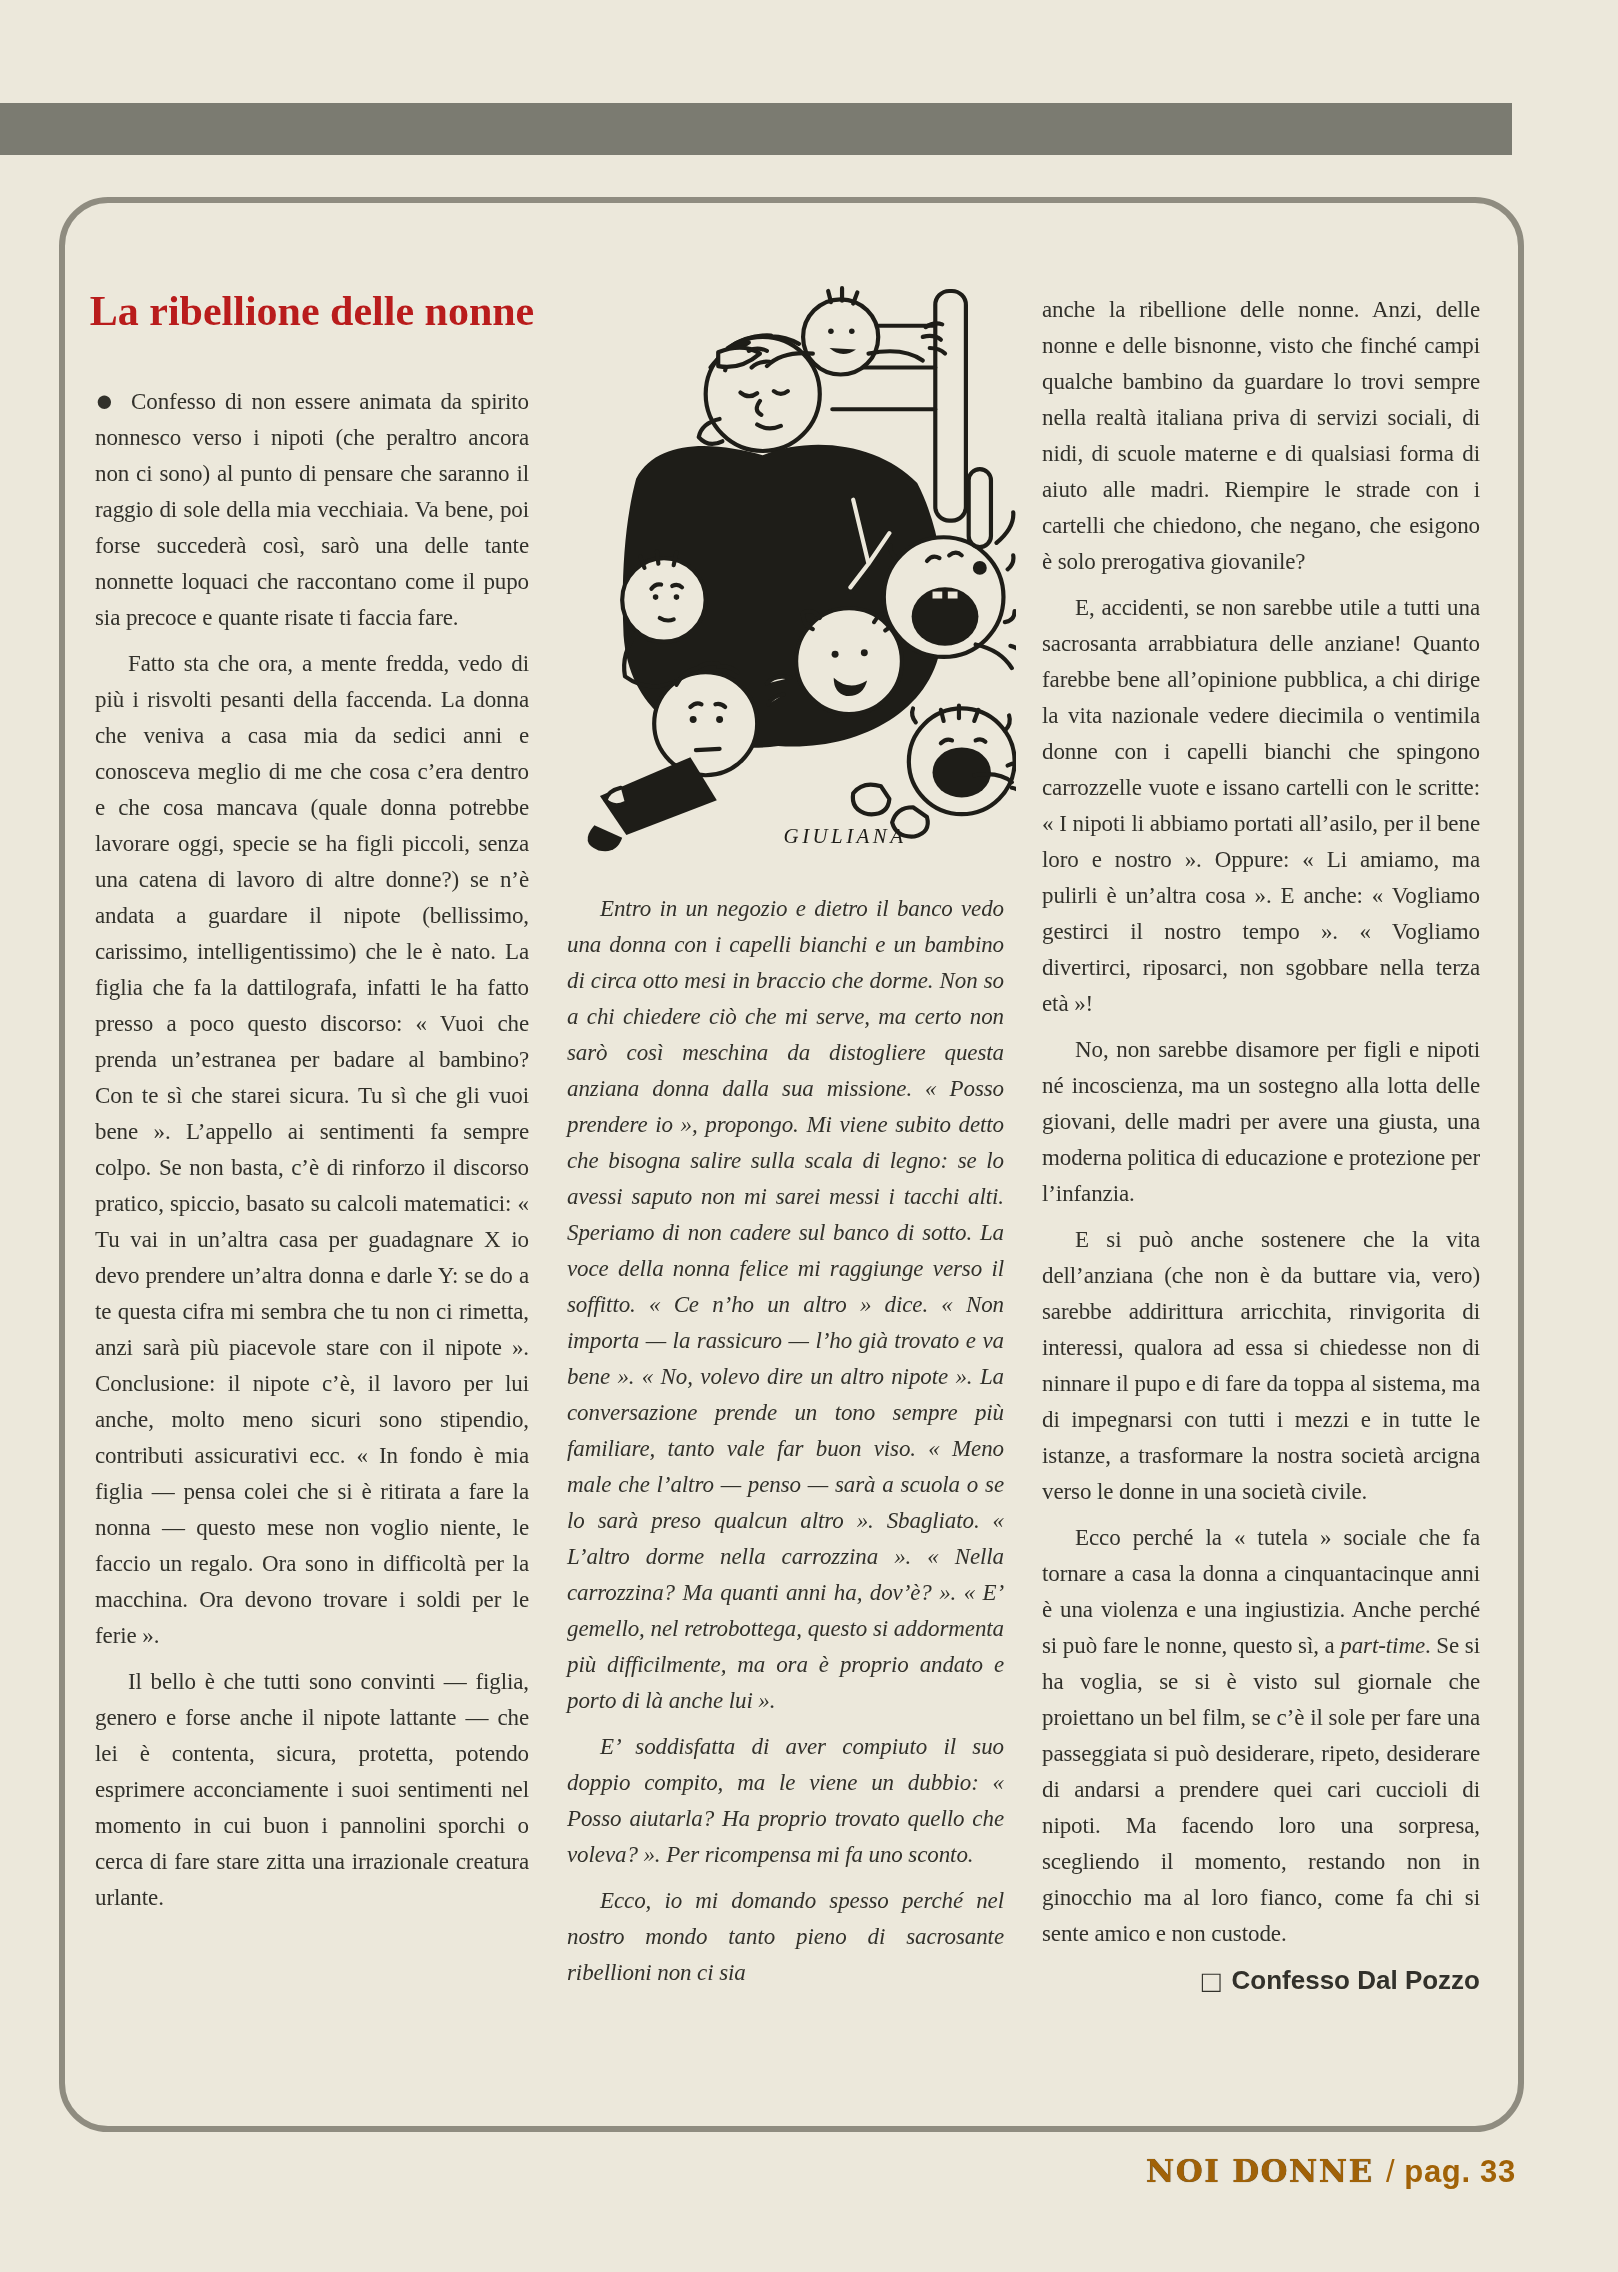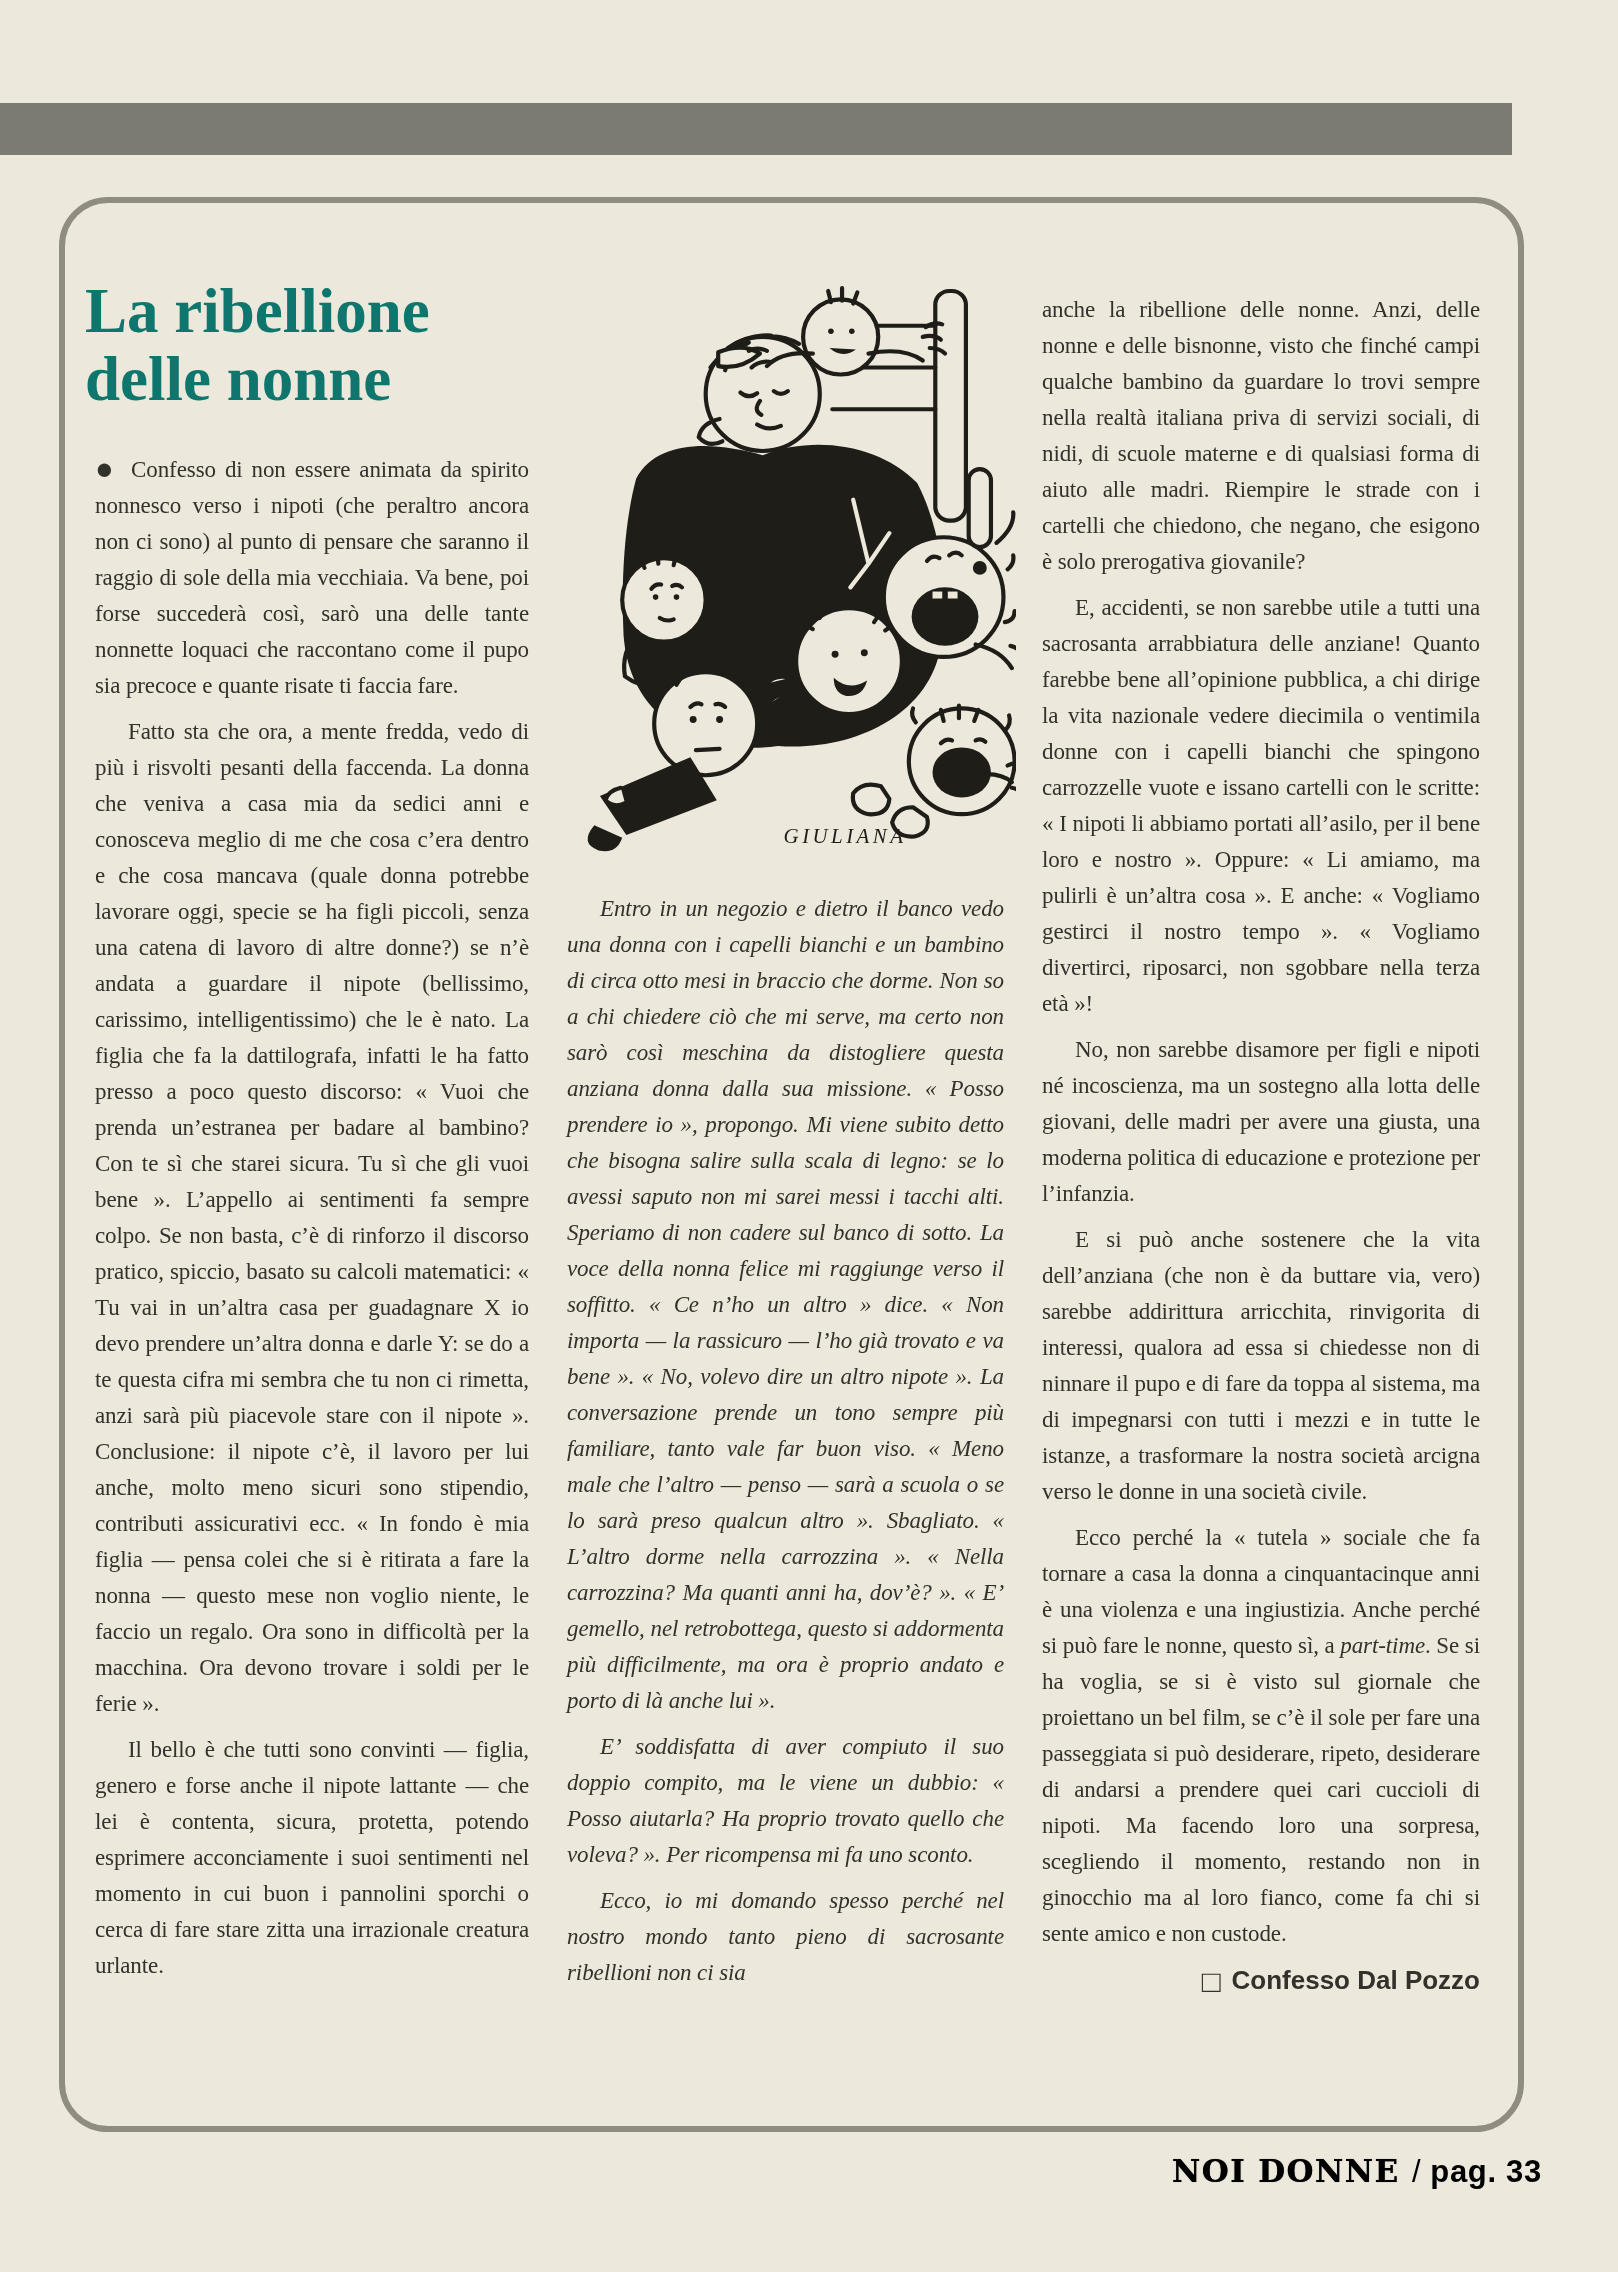--- a/index.html
+++ b/index.html
@@ -19,44 +19,44 @@
   }
   .col{
     position:absolute;
     font-size:23px;line-height:36px;letter-spacing:-0.1px;
     text-align:justify;
   }
   .col1{left:85px;top:277px;width:454px;}
   .col2{left:557px;top:881px;width:457px;font-style:italic;}
   .col3{left:1032px;top:282px;width:458px;}
   h1.title{
-    font-size:63px;line-height:68px;font-weight:bold;letter-spacing:0;
-    margin:0 0 38px 0;text-align:left;color:#0f766e;
+    font-size:42px;line-height:68px;font-weight:bold;letter-spacing:0;
+    margin:0 0 38px 0;text-align:center;color:#b91c1c;
   }
   p.para{margin:10px;}
   p.indent{text-indent:33px;}
   .bullet{
     font-size:31px;line-height:36px;margin-right:14px;
     vertical-align:-2.1px;letter-spacing:0;
   }
   .illustration{
     position:absolute;left:554px;top:270px;width:462px;height:593px;
   }
   .signature-line{
     margin-top:7px;text-align:right;text-indent:0;
     font-family:"Liberation Sans", sans-serif;font-weight:bold;
     font-size:26px;letter-spacing:0;
   }
   .end-square{
     display:inline-block;font-weight:normal;font-size:31px;
     vertical-align:-2.8px;margin-right:11px;line-height:0;
   }
   .footer{
-    position:absolute;top:2153px;right:76px;white-space:nowrap;
-    font-size:31px;color:#000000;
+    position:absolute;top:2153px;right:102px;white-space:nowrap;
+    font-size:31px;color:#a16207;
   }
   .footer .magazine{
     font-family:"DejaVu Serif", serif;font-weight:bold;letter-spacing:1.4px;
     text-shadow:0 0 0.7px #1c1b16;
   }
   .footer .sep{font-family:"Liberation Sans", sans-serif;margin:0 9.7px 0 12.5px;}
   .footer .page{font-family:"Liberation Sans", sans-serif;font-weight:bold;letter-spacing:0.7px;}
   i{font-style:italic;}
 </style>
 </head>

